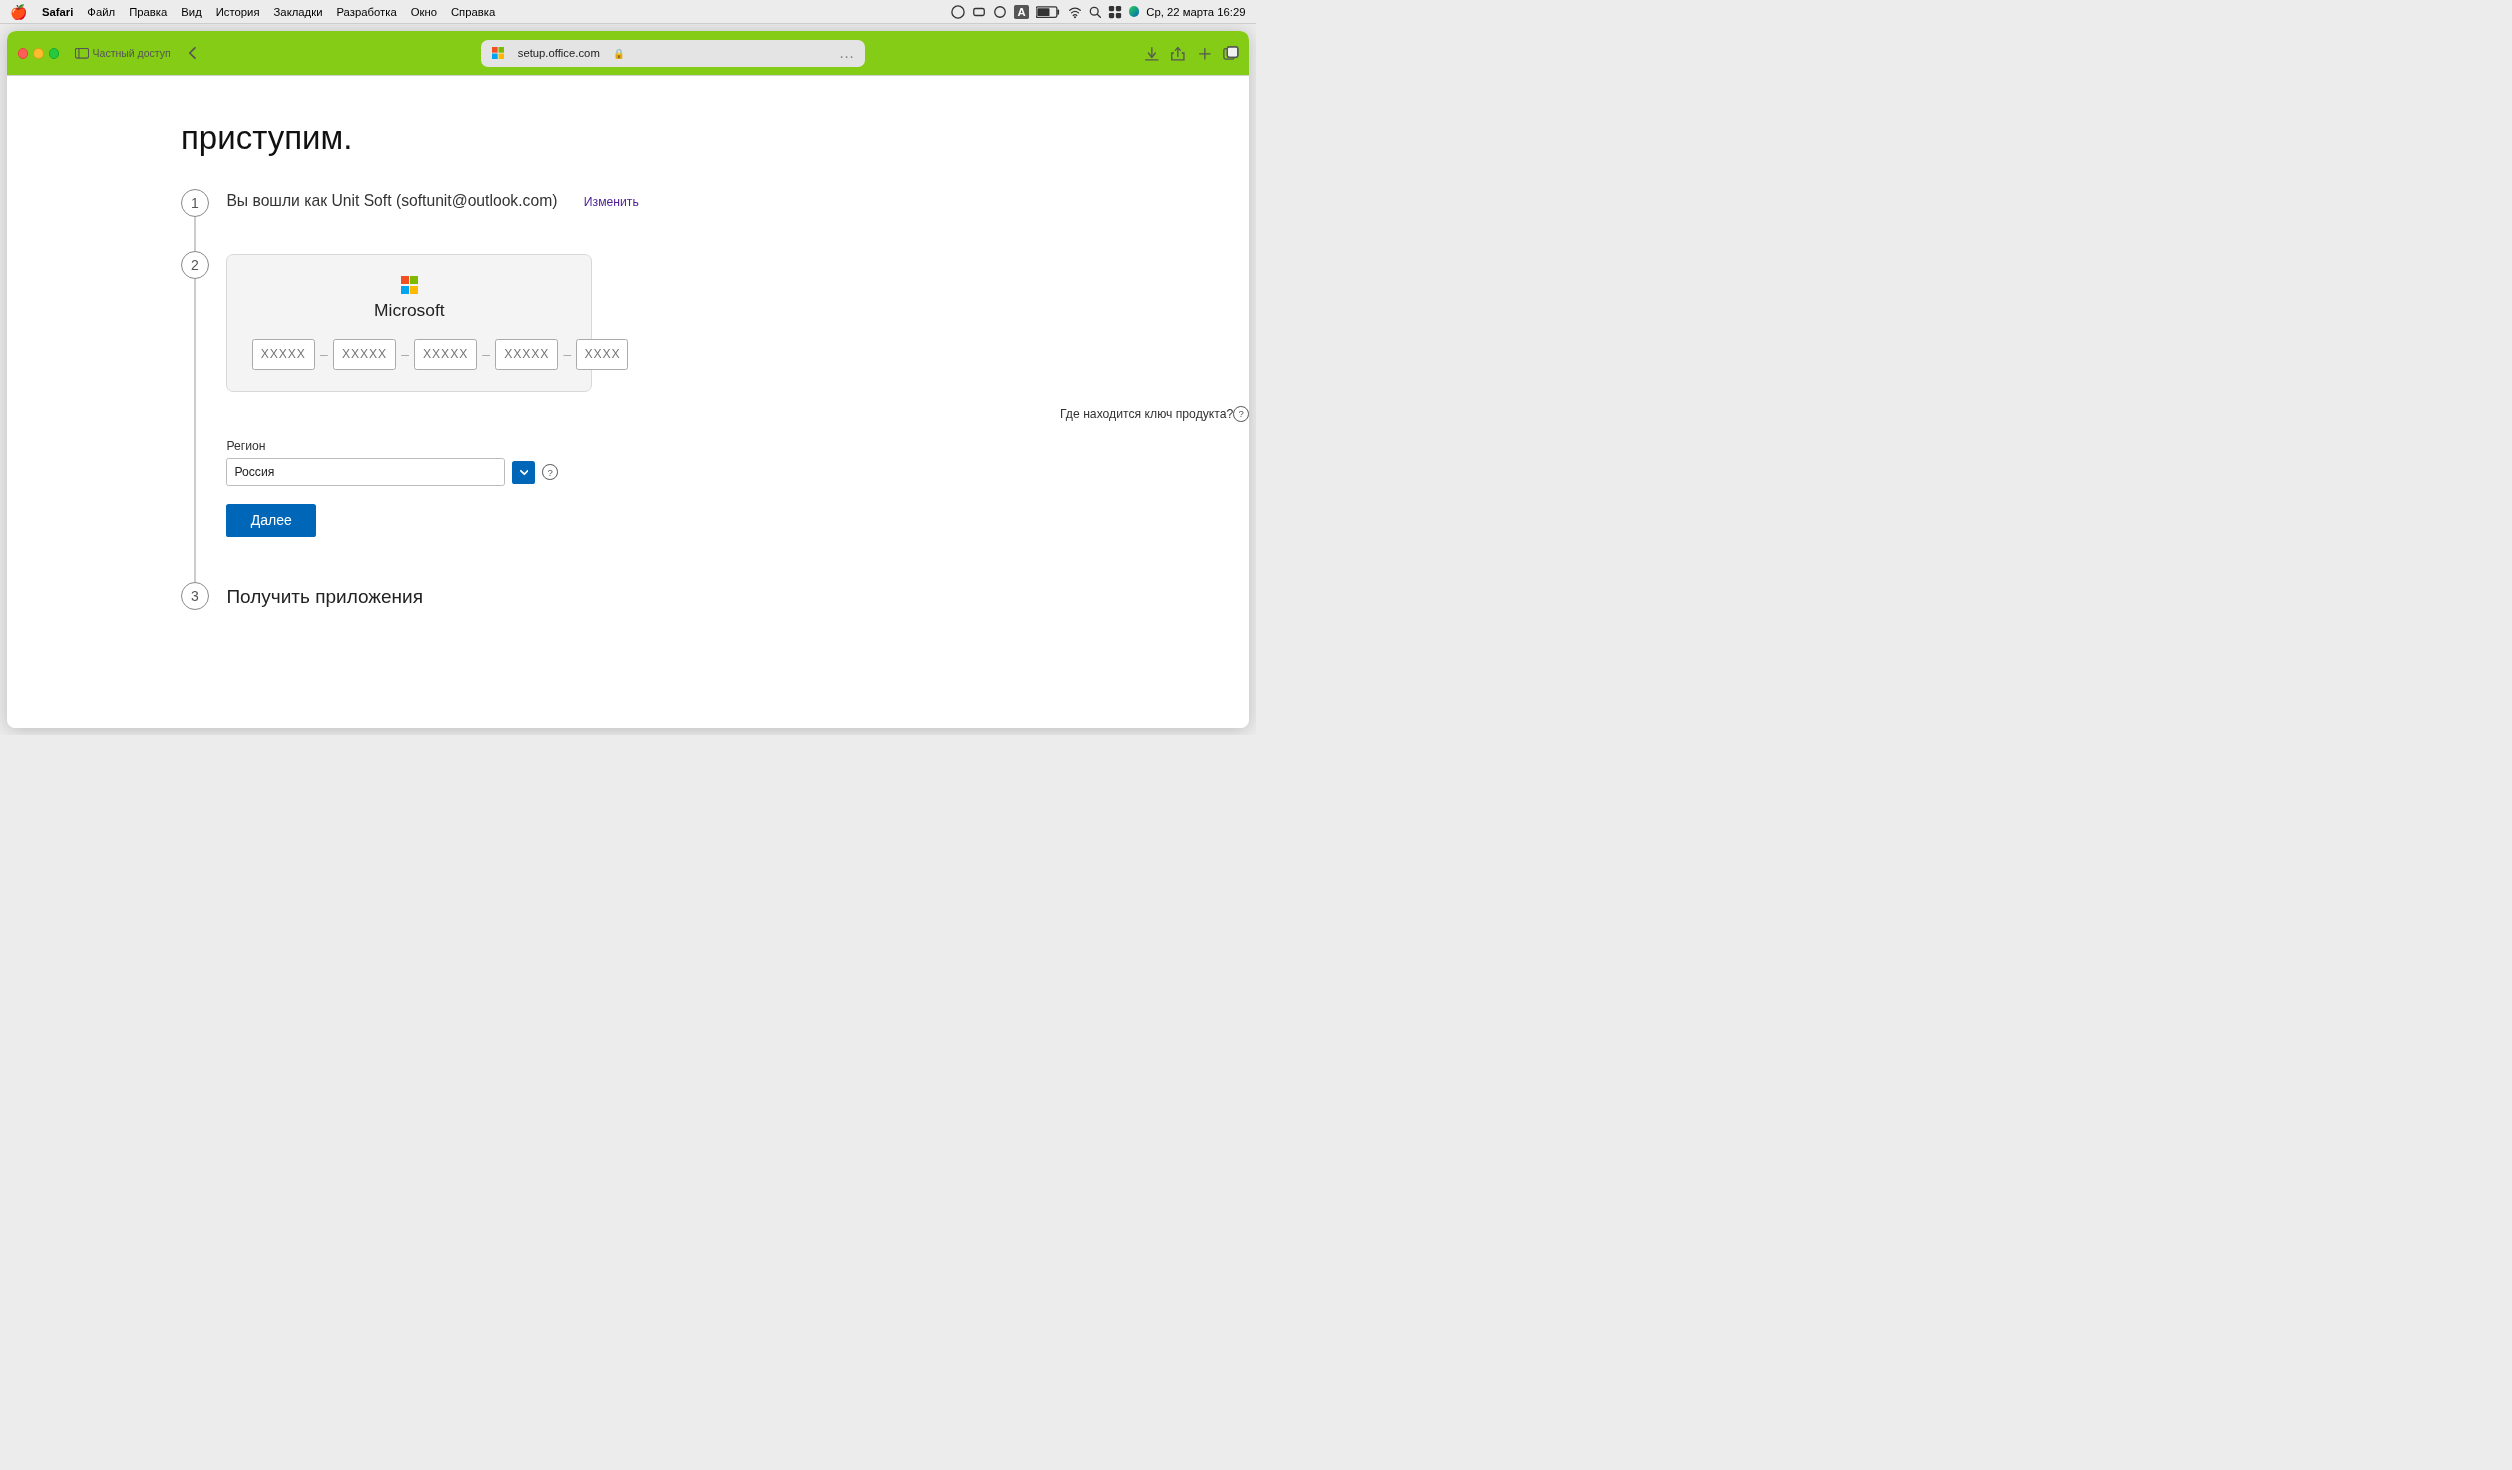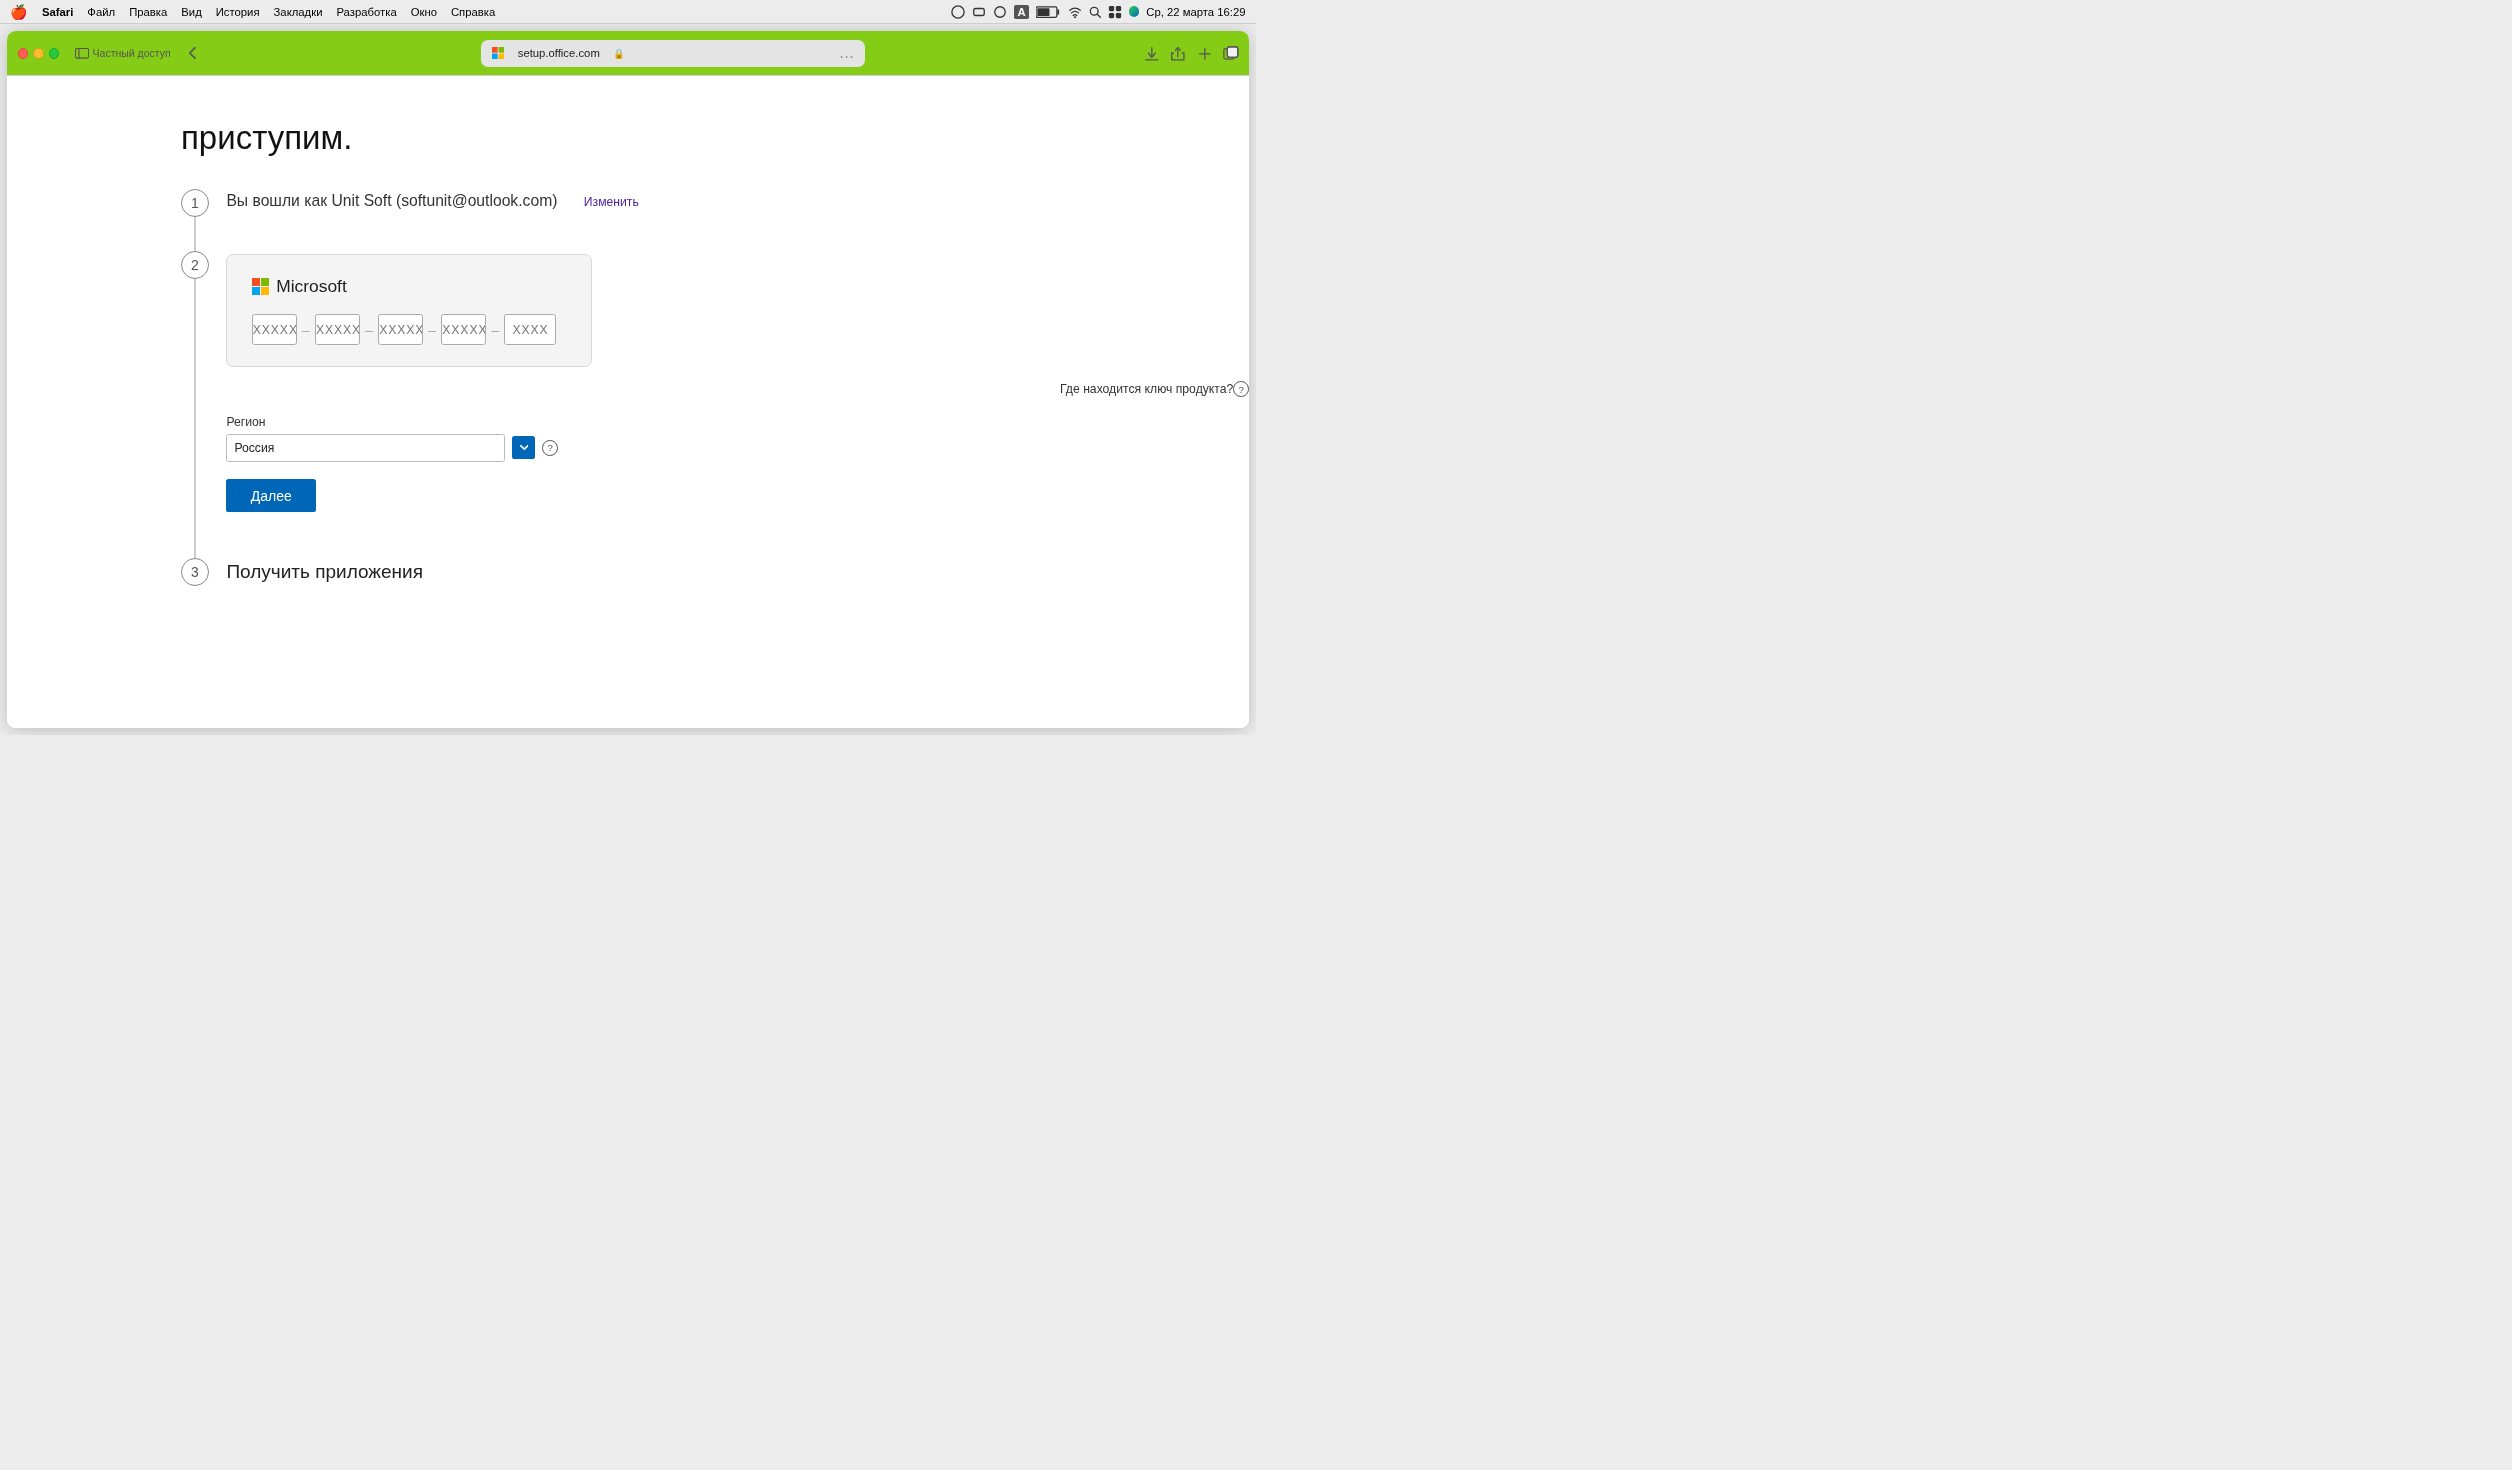--- a/index.html
+++ b/index.html
@@ -242,20 +242,21 @@
       padding: 21px 24.4px;
       width: 366px;
       margin-bottom: 14px;
     }
 
     .ms-brand {
       display: flex;
       align-items: center;
       gap: 7px;
       margin-bottom: 17.4px;
+      flex-direction: column;
     }
 
     .ms-logo-brand {
       display: grid;
       grid-template-columns: 1fr 1fr;
       gap: 1.7px;
       width: 17.4px;
       height: 17.4px;
     }
 
@@ -270,21 +271,21 @@
       color: #222;
     }
 
     .key-inputs {
       display: flex;
       gap: 5.2px;
       align-items: center;
     }
 
     .key-input {
-      width: 45px;
+      width: 63px;
       height: 31px;
       border: 0.9px solid #aaa;
       border-radius: 2.6px;
       background: #fff;
       text-align: center;
       font-size: 12.2px;
       color: #333;
       letter-spacing: 0.9px;
       cursor: text;
     }

